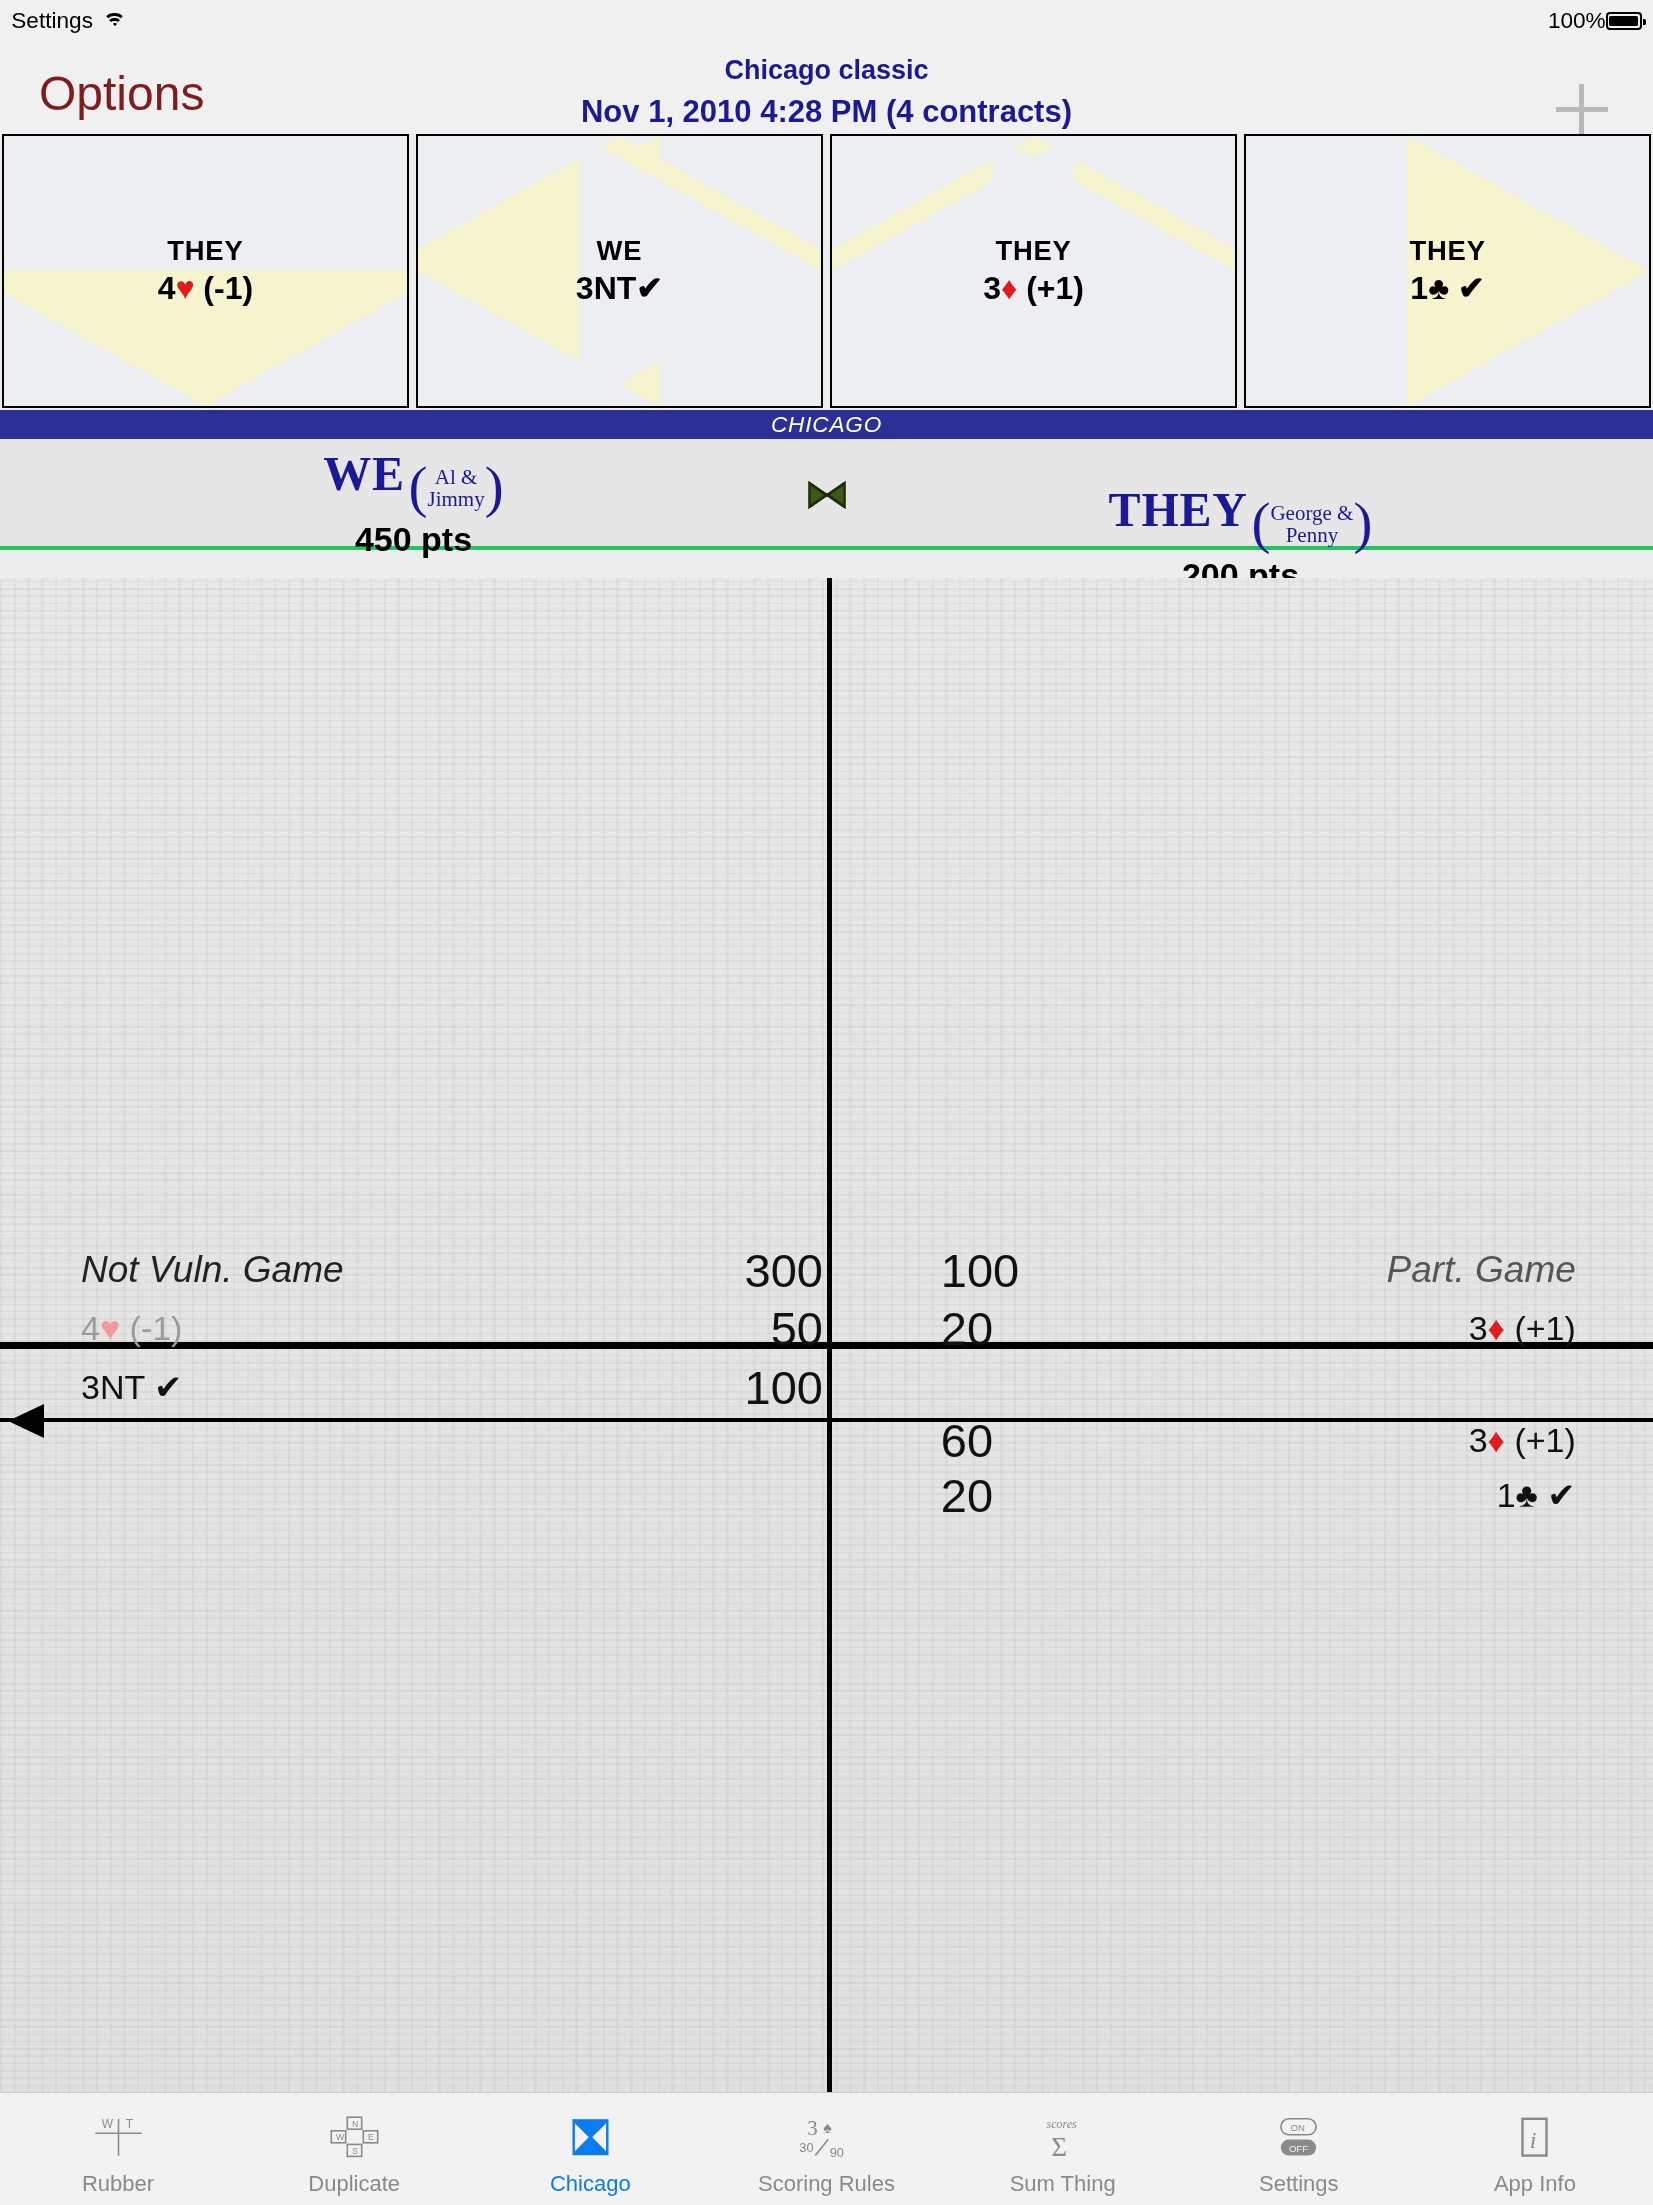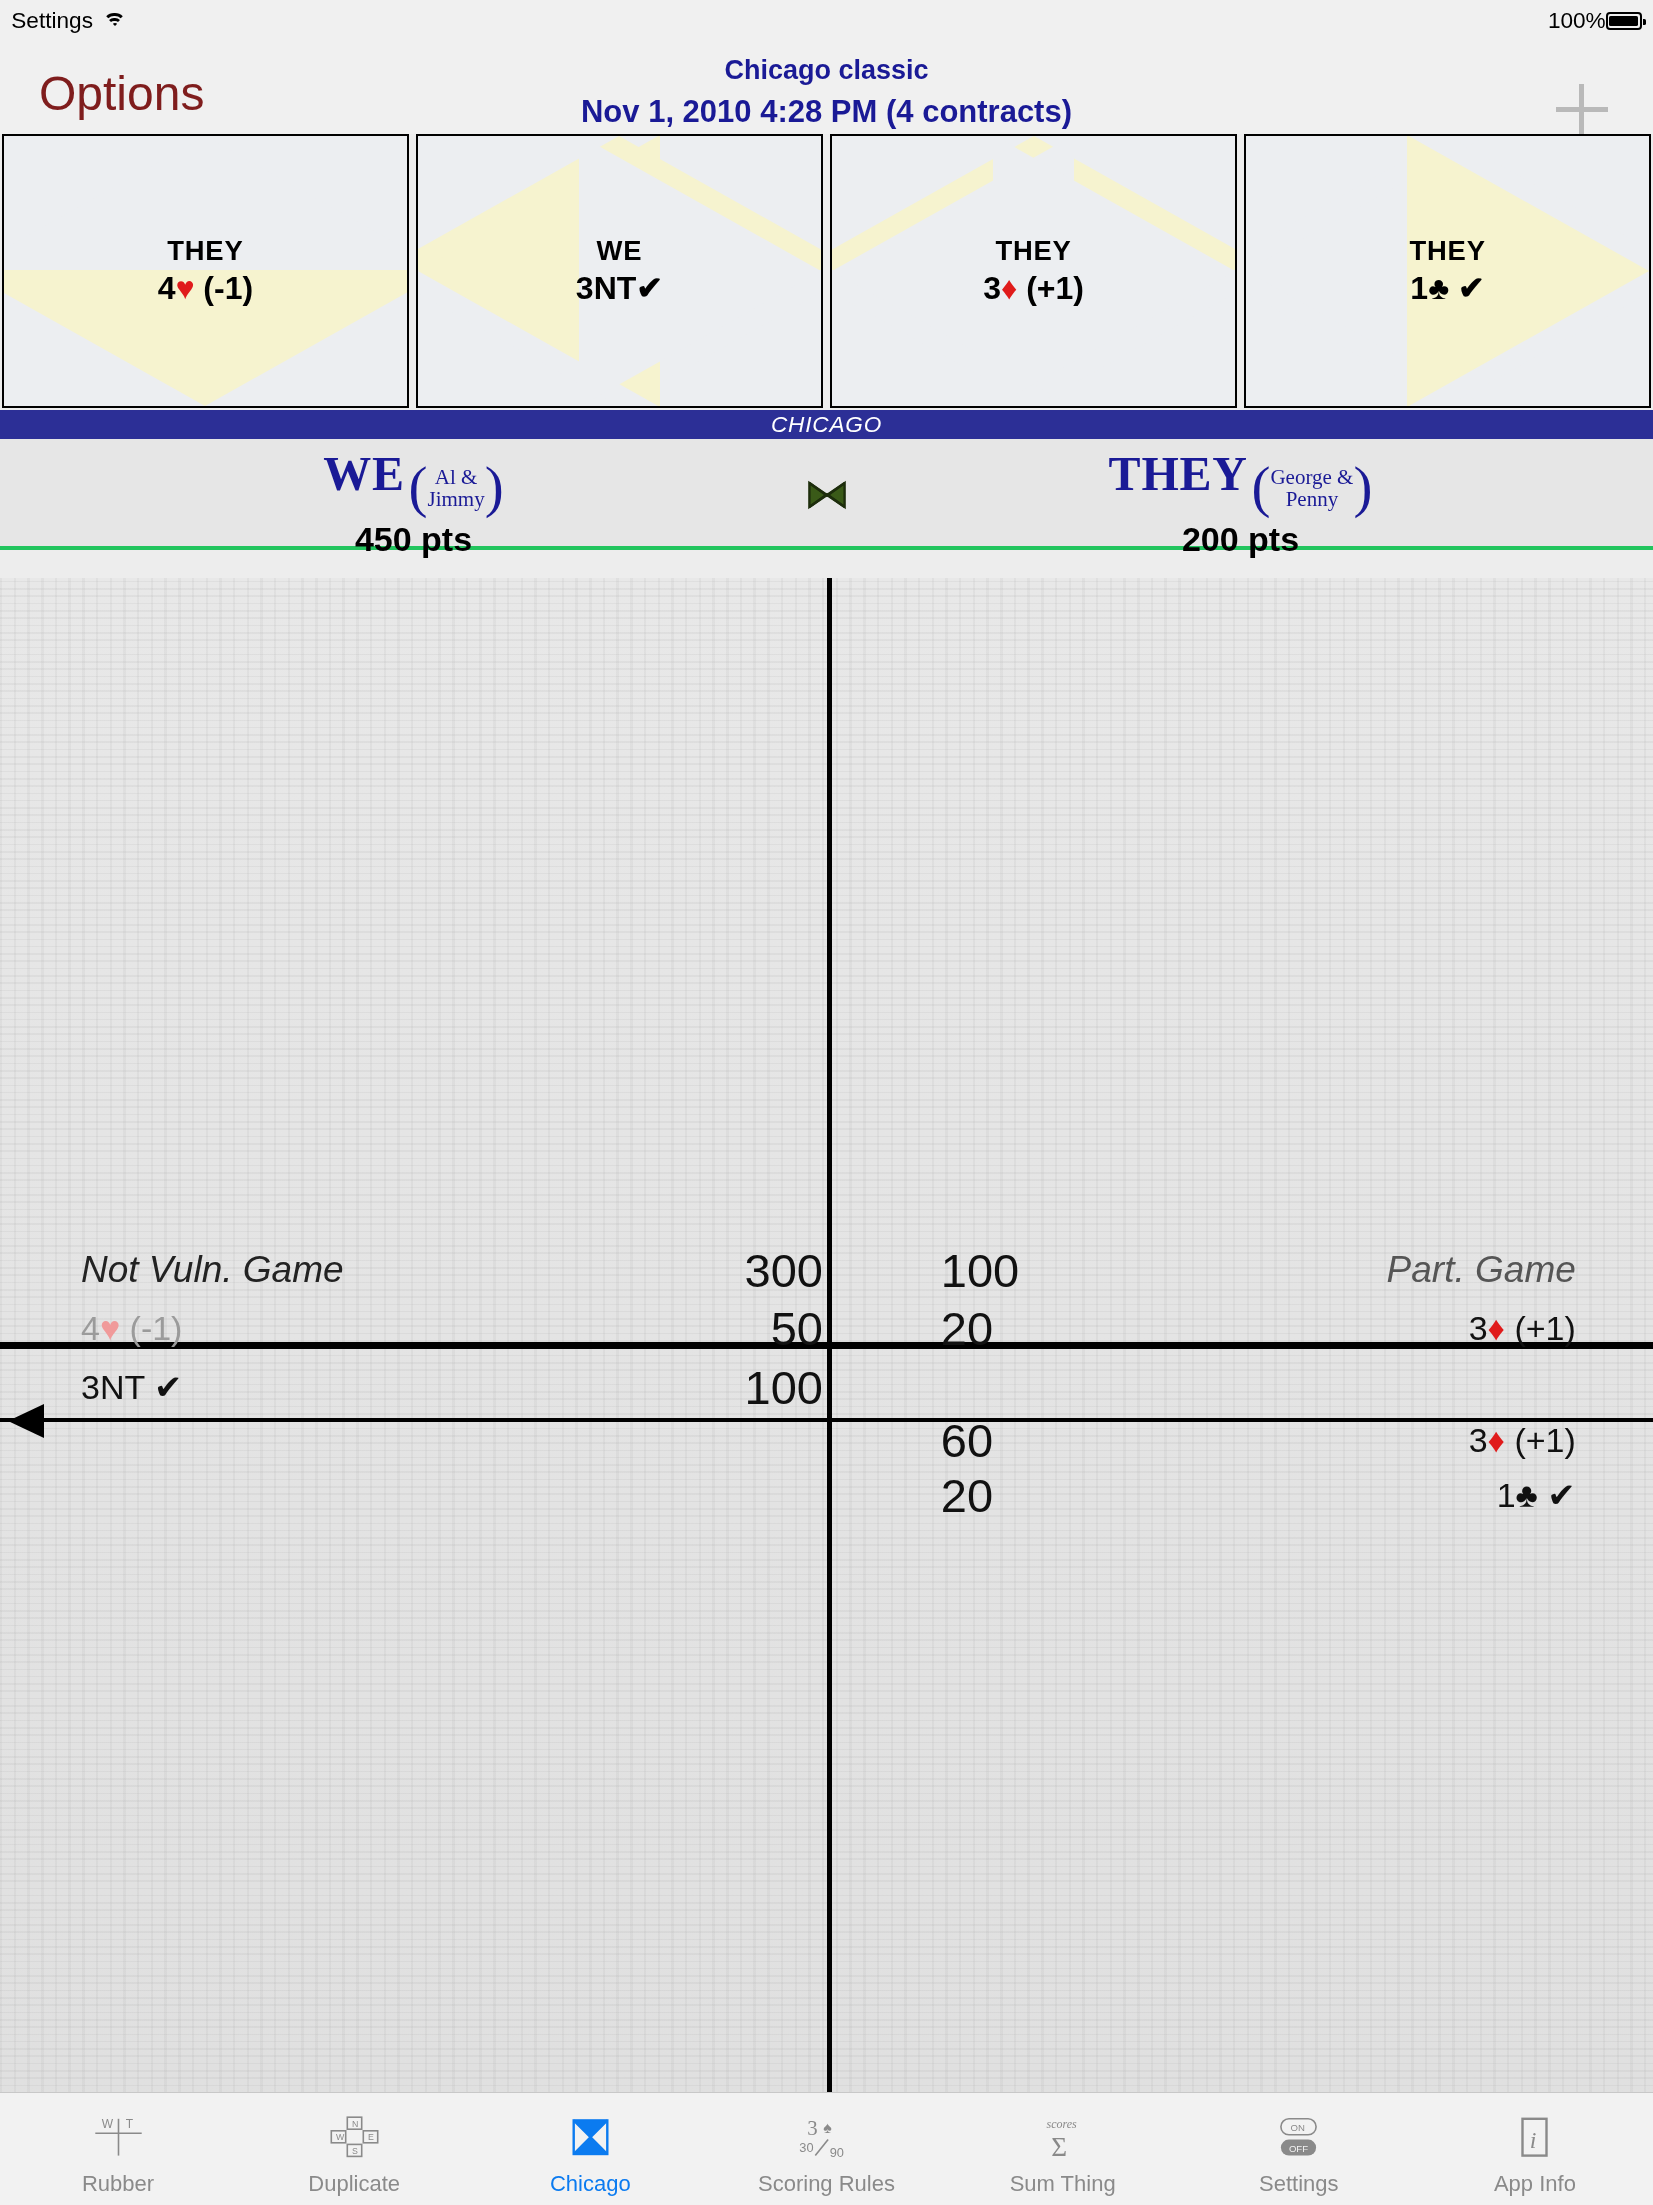--- a/index.html
+++ b/index.html
@@ -92,21 +92,21 @@
     font-size: 22.6px; font-style: italic; line-height: 29px; letter-spacing: 0.8px;
   }
 
   
   .teamhdr {
     position: absolute; top: 439px; left: 0; width: 1653px; height: 111px;
     background: #e6e6e6; border-bottom: 4px solid #22c55e;
   }
   .team { position: absolute; top: 0; width: 827px; height: 111px; }
   .team.we { left: 0; }
-  .team.they { left: 827px; }
+  .team.they { left: 827px; margin-top: 36px; }
   .team-row { text-align: center; padding-top: 6.5px; white-space: nowrap; }
   .team-name {
     color: #1a1a96; font-size: 48px; font-weight: bold;
     font-family: "Liberation Serif", serif; letter-spacing: 0.8px;
   }
   .team-players {
     display: inline-block; color: #1a1a96; font-size: 21px;
     font-family: "Liberation Serif", serif; text-align: center;
     line-height: 1.05; vertical-align: middle; position: relative; top: 1.6px;
   }

